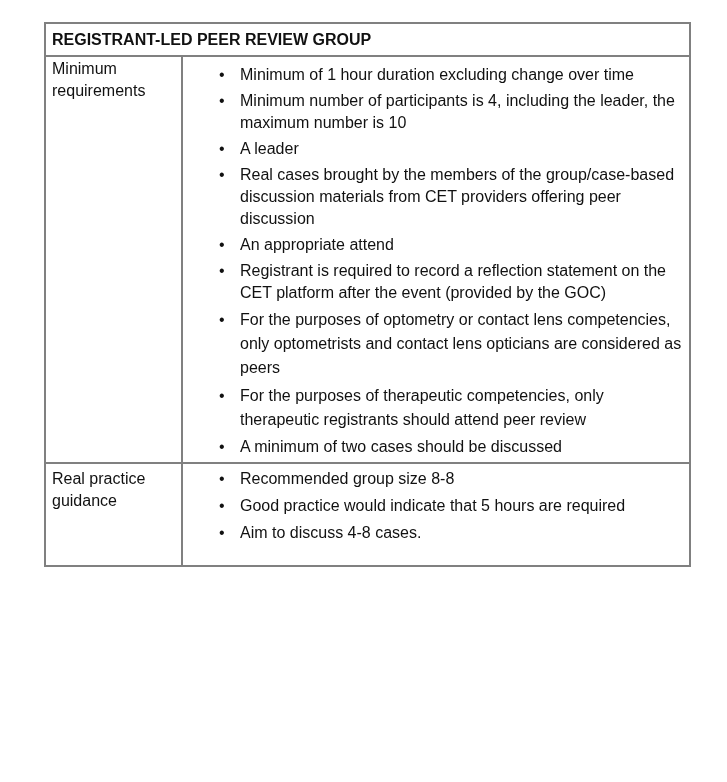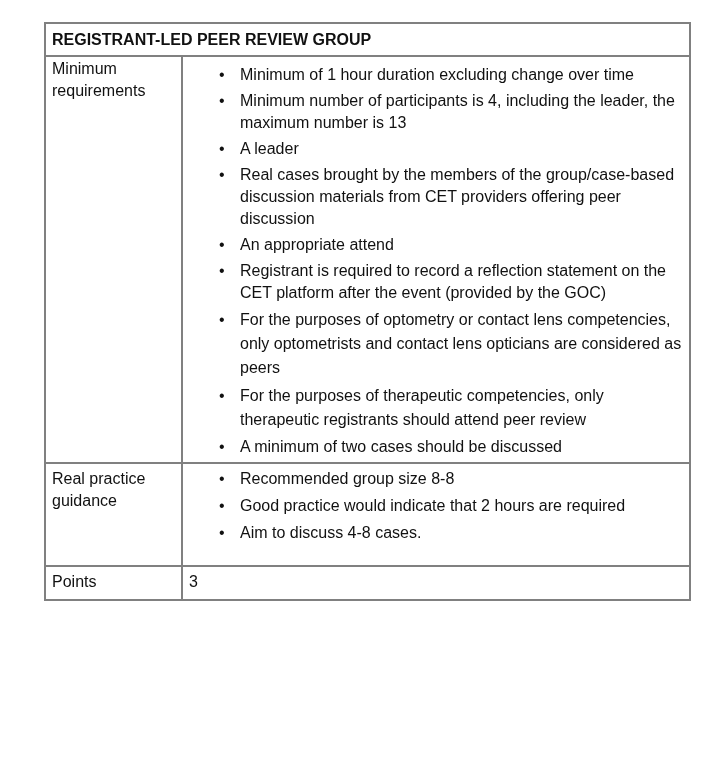--- a/index.html
+++ b/index.html
@@ -36,39 +36,35 @@
     </colgroup>
   <tbody>
       <tr>
     <td colspan="2" class="hdr">REGISTRANT-LED PEER REVIEW GROUP</td>
   </tr>
   <tr class="r-min">
     <td class="lbl lbl-spaced">Minimum requirements</td>
     <td class="val">
       <ul class="bl">
         <li><span class="dot">•</span><span>Minimum of 1 hour duration excluding change over time</span></li>
-        <li><span class="dot">•</span><span>Minimum number of participants is 4, including the leader, the maximum number is 13</span></li>
+        <li><span class="dot">•</span><span>Minimum number of participants is 4, including the leader, the maximum number is 10</span></li>
         <li><span class="dot">•</span><span>A leader</span></li>
         <li><span class="dot">•</span><span>Real cases brought by the members of the group/case-based discussion materials from CET providers offering peer discussion</span></li>
         <li><span class="dot">•</span><span>An appropriate attend</span></li>
         <li><span class="dot">•</span><span>Registrant is required to record a reflection statement on the CET platform after the event (provided by the GOC)</span></li>
         <li class="sp"><span class="dot">•</span><span>For the purposes of optometry or contact lens competencies, only optometrists and contact lens opticians are considered as peers</span></li>
         <li class="sp"><span class="dot">•</span><span>For the purposes of therapeutic competencies, only therapeutic registrants should attend peer review</span></li>
         <li><span class="dot">•</span><span>A minimum of two cases should be discussed</span></li>
       </ul>
     </td>
   </tr>
   <tr class="r-good">
     <td class="lbl">Real practice guidance</td>
     <td class="val good">
       <ul class="bl" style="padding-top:0">
         <li><span class="dot">•</span><span>Recommended group size 8-8</span></li>
-        <li><span class="dot">•</span><span>Good practice would indicate that 2 hours are required</span></li>
+        <li><span class="dot">•</span><span>Good practice would indicate that 5 hours are required</span></li>
         <li><span class="dot">•</span><span>Aim to discuss 4-8 cases.</span></li>
       </ul>
     </td>
-  </tr>
-  <tr class="r-pts">
-    <td class="lbl">Points</td>
-    <td class="val">3</td>
   </tr>
 </tbody>
   </table>
 
 </body></html>

